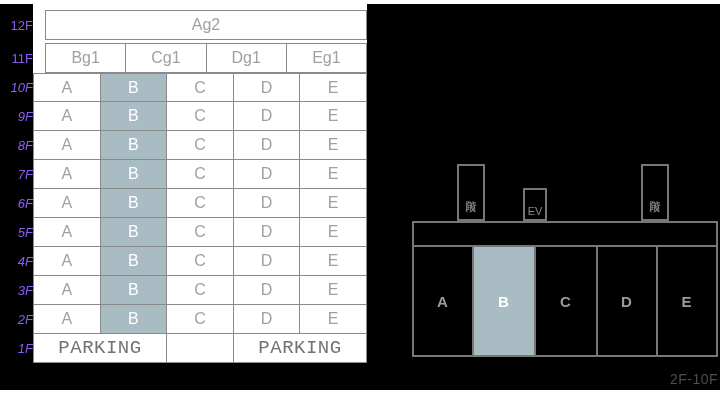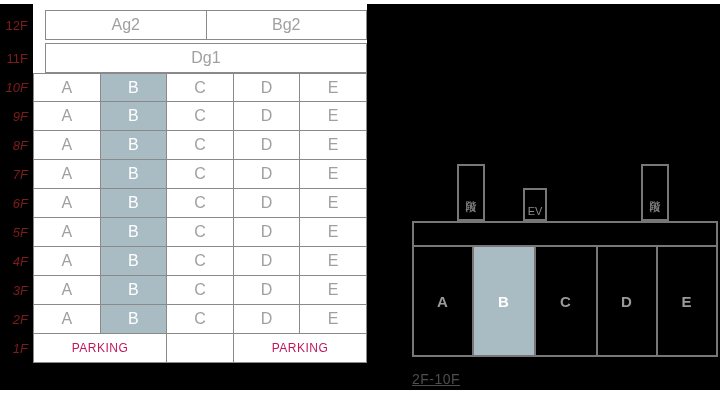--- a/index.html
+++ b/index.html
@@ -9,21 +9,21 @@
     overflow:hidden;
   }
   .panel{
     position:absolute;left:0;top:4px;width:720px;height:386px;background:#000000;
   }
   
   .label-col{
     position:absolute;left:0;top:4px;width:33px;box-sizing:border-box;padding-top:6px;
   }
   .flabel{
-    color:#7f1d1d;font-size:13px;text-align:right;padding-right:5px;
+    color:#8b5cf6;font-size:13px;text-align:right;
     display:flex;align-items:center;justify-content:flex-end;box-sizing:border-box;
   }
   .flabel.h30{height:30px;}
   .flabel.h29{height:29px;font-style:italic;}
   .flabel.gap{margin-bottom:3px;}
   .table-wrap{
     position:absolute;left:33px;top:4px;width:334px;height:359px;background:#ffffff;
     box-sizing:border-box;padding-top:6px;
   }
   .trow{display:flex;box-sizing:border-box;background:#ffffff;}
@@ -32,21 +32,21 @@
     color:#a0a0a0;font-size:16px;box-sizing:border-box;border-right:1px solid #8a8a8a;
   }
   .trow .cell:last-child{border-right:none;}
   .trow.boxed{height:30px;border:1px solid #8a8a8a;margin-left:12px;}
   .trow.boxed.gap{margin-bottom:3px;}
   .trow.grid,.trow.parking{
     height:29px;border-left:1px solid #8a8a8a;border-right:1px solid #8a8a8a;border-bottom:1px solid #8a8a8a;
   }
   .trow.first-grid{border-top:1px solid #8a8a8a;}
   .trow .cell.hl{background:#a9bcc4;color:#ffffff;}
-  .trow.parking .cell{font-size:12px;color:#be185d;letter-spacing:0.5px;}
+  .trow.parking .cell{font-size:19px;color:#737373;letter-spacing:0.5px;font-family:Liberation Mono, monospace;}
   .trow.parking .cell.span2{flex:2 1 0;}
   .trow.parking .cell.span1{flex:1 1 0;}
   
   .stairs{
     position:absolute;width:28px;height:57px;box-sizing:border-box;border:2px solid #777777;
     background:#000000;color:#8a8a8a;font-size:11px;
     display:flex;align-items:center;justify-content:center;text-align:center;line-height:12px;
   }
   .stairs .vtxt{writing-mode:vertical-rl;letter-spacing:1px;}
   .stairs.left{left:457px;top:164px;}
@@ -64,22 +64,22 @@
     position:absolute;left:412px;top:245px;height:112px;display:flex;
   }
   .punit{
     height:112px;box-sizing:border-box;border:2px solid #777777;background:#000000;
     color:#9a9a9a;font-size:15px;font-weight:bold;letter-spacing:1px;
     display:flex;align-items:center;justify-content:center;
   }
   .punit + .punit{margin-left:-2px;}
   .punit.hl-unit{background:#a9bcc4;color:#ffffff;border-color:#777777;}
   .plan-caption{
-    position:absolute;left:412px;top:371px;width:306px;text-align:left;
-    color:#4d4d4d;font-size:14px;letter-spacing:0.5px;text-decoration:underline;
+    position:absolute;left:412px;top:371px;width:306px;text-align:right;
+    color:#4d4d4d;font-size:14px;letter-spacing:0.5px;
   }
 </style>
 </head>
 <body>
 
 <div class="panel"></div>
 
 <div class="label-col">
     <div class="flabel h30 gap">12F</div>
     <div class="flabel h30">11F</div>
@@ -90,24 +90,26 @@
     <div class="flabel h29">6F</div>
     <div class="flabel h29">5F</div>
     <div class="flabel h29">4F</div>
     <div class="flabel h29">3F</div>
     <div class="flabel h29">2F</div>
     <div class="flabel h29">1F</div>
   </div>
 <div class="table-wrap">
     <div class="trow boxed gap">
       <div class="cell">Ag2</div>
-      <div class="cell">Bg2</div>
     </div>
     <div class="trow boxed">
+      <div class="cell">Bg1</div>
+      <div class="cell">Cg1</div>
       <div class="cell">Dg1</div>
+      <div class="cell">Eg1</div>
     </div>
     <div class="trow grid first-grid">
       <div class="cell">A</div>
       <div class="cell hl">B</div>
       <div class="cell">C</div>
       <div class="cell">D</div>
       <div class="cell">E</div>
     </div>
     <div class="trow grid">
       <div class="cell">A</div>

